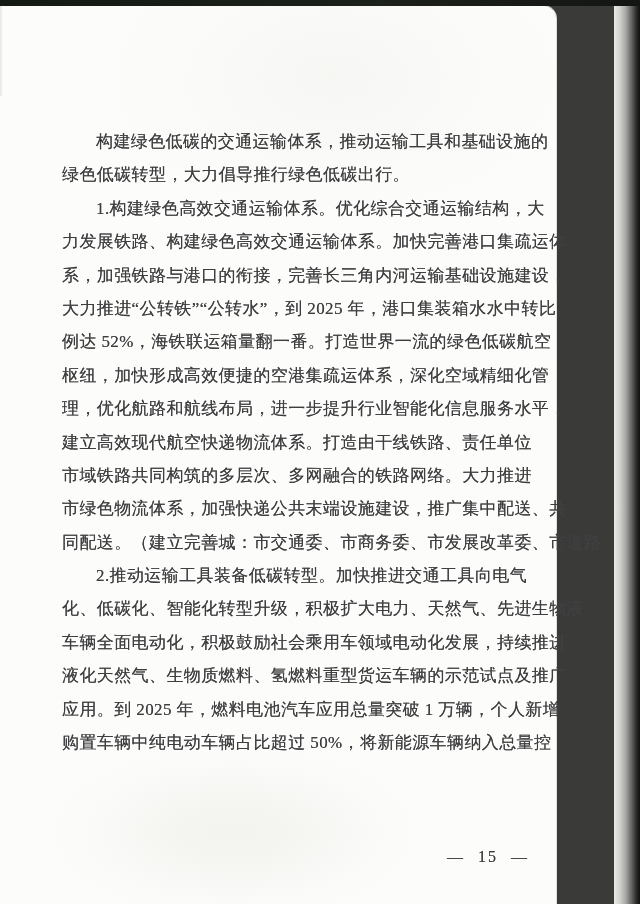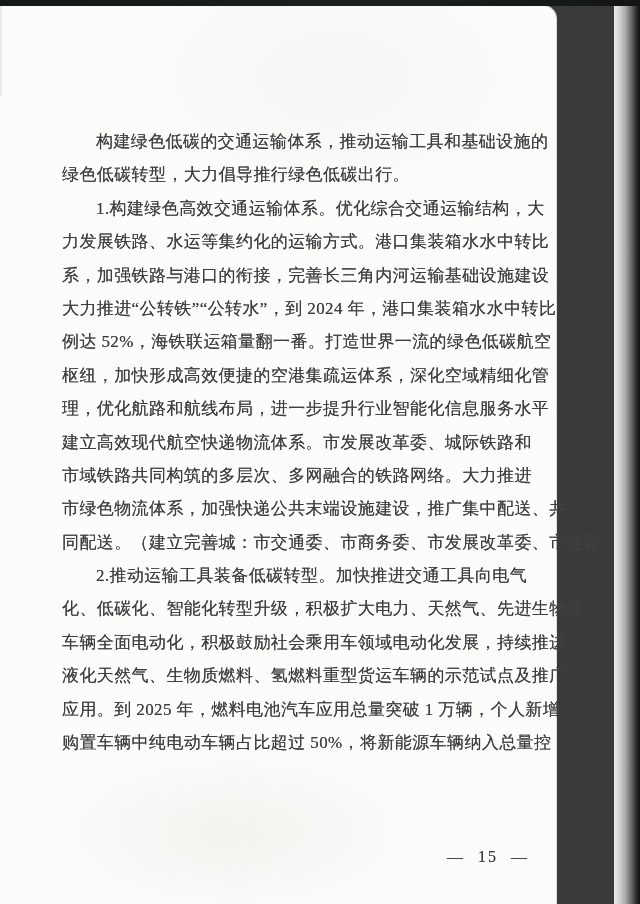--- a/index.html
+++ b/index.html
@@ -92,27 +92,27 @@
   <div class="right-edge"></div>
   <div class="top-bar"></div>
 
   <div class="page">
     <div class="left-edge-hint"></div>
 
     <div class="text-block">
       <div class="line indent">构建绿色低碳的交通运输体系，推动运输工具和基础设施的</div>
       <div class="line">绿色低碳转型，大力倡导推行绿色低碳出行。</div>
       <div class="line indent">1.构建绿色高效交通运输体系。优化综合交通运输结构，大</div>
-      <div class="line">力发展铁路、水运等集约化的运输方式。港口集装箱水水中转比</div>
+      <div class="line">力发展铁路、构建绿色高效交通运输体系。加快完善港口集疏运体</div>
       <div class="line">系，加强铁路与港口的衔接，完善长三角内河运输基础设施建设，</div>
-      <div class="line">大力推进“公转铁”“公转水”，到 2024 年，港口集装箱水水中转比</div>
+      <div class="line">大力推进“公转铁”“公转水”，到 2025 年，港口集装箱水水中转比</div>
       <div class="line">例达 52%，海铁联运箱量翻一番。打造世界一流的绿色低碳航空</div>
       <div class="line">枢纽，加快形成高效便捷的空港集疏运体系，深化空域精细化管</div>
       <div class="line">理，优化航路和航线布局，进一步提升行业智能化信息服务水平，</div>
-      <div class="line">建立高效现代航空快递物流体系。市发展改革委、城际铁路和</div>
+      <div class="line">建立高效现代航空快递物流体系。打造由干线铁路、责任单位</div>
       <div class="line">市域铁路共同构筑的多层次、多网融合的铁路网络。大力推进</div>
       <div class="line">市绿色物流体系，加强快递公共末端设施建设，推广集中配送、共</div>
       <div class="line">同配送。（建立完善城：市交通委、市商务委、市发展改革委、市道路</div>
       <div class="line indent">2.推动运输工具装备低碳转型。加快推进交通工具向电气</div>
       <div class="line">化、低碳化、智能化转型升级，积极扩大电力、天然气、先进生物液</div>
       <div class="line">车辆全面电动化，积极鼓励社会乘用车领域电动化发展，持续推进</div>
       <div class="line">液化天然气、生物质燃料、氢燃料重型货运车辆的示范试点及推广</div>
       <div class="line">应用。到 2025 年，燃料电池汽车应用总量突破 1 万辆，个人新增</div>
       <div class="line">购置车辆中纯电动车辆占比超过 50%，将新能源车辆纳入总量控</div>
     </div>

